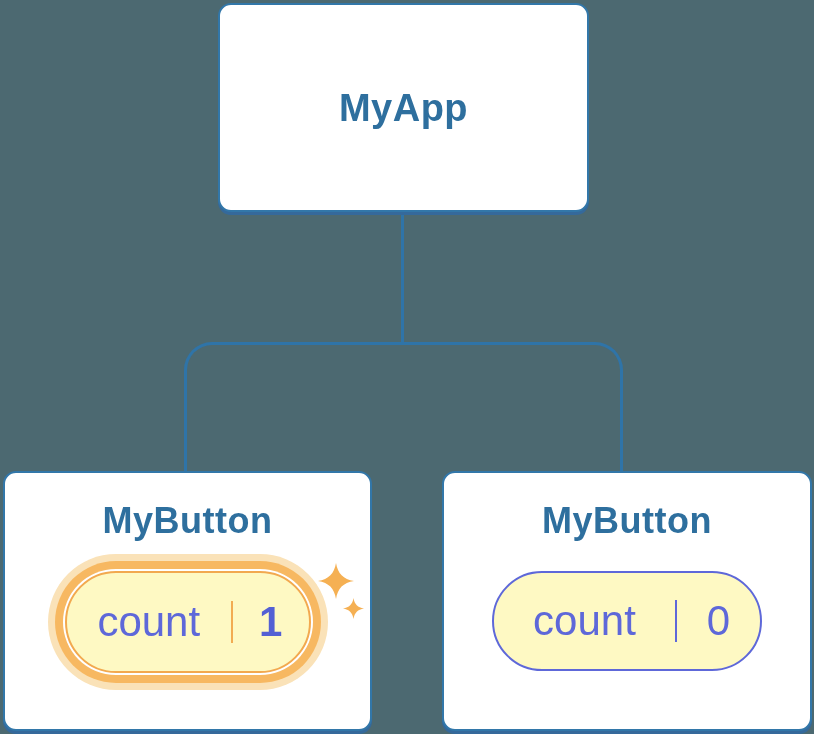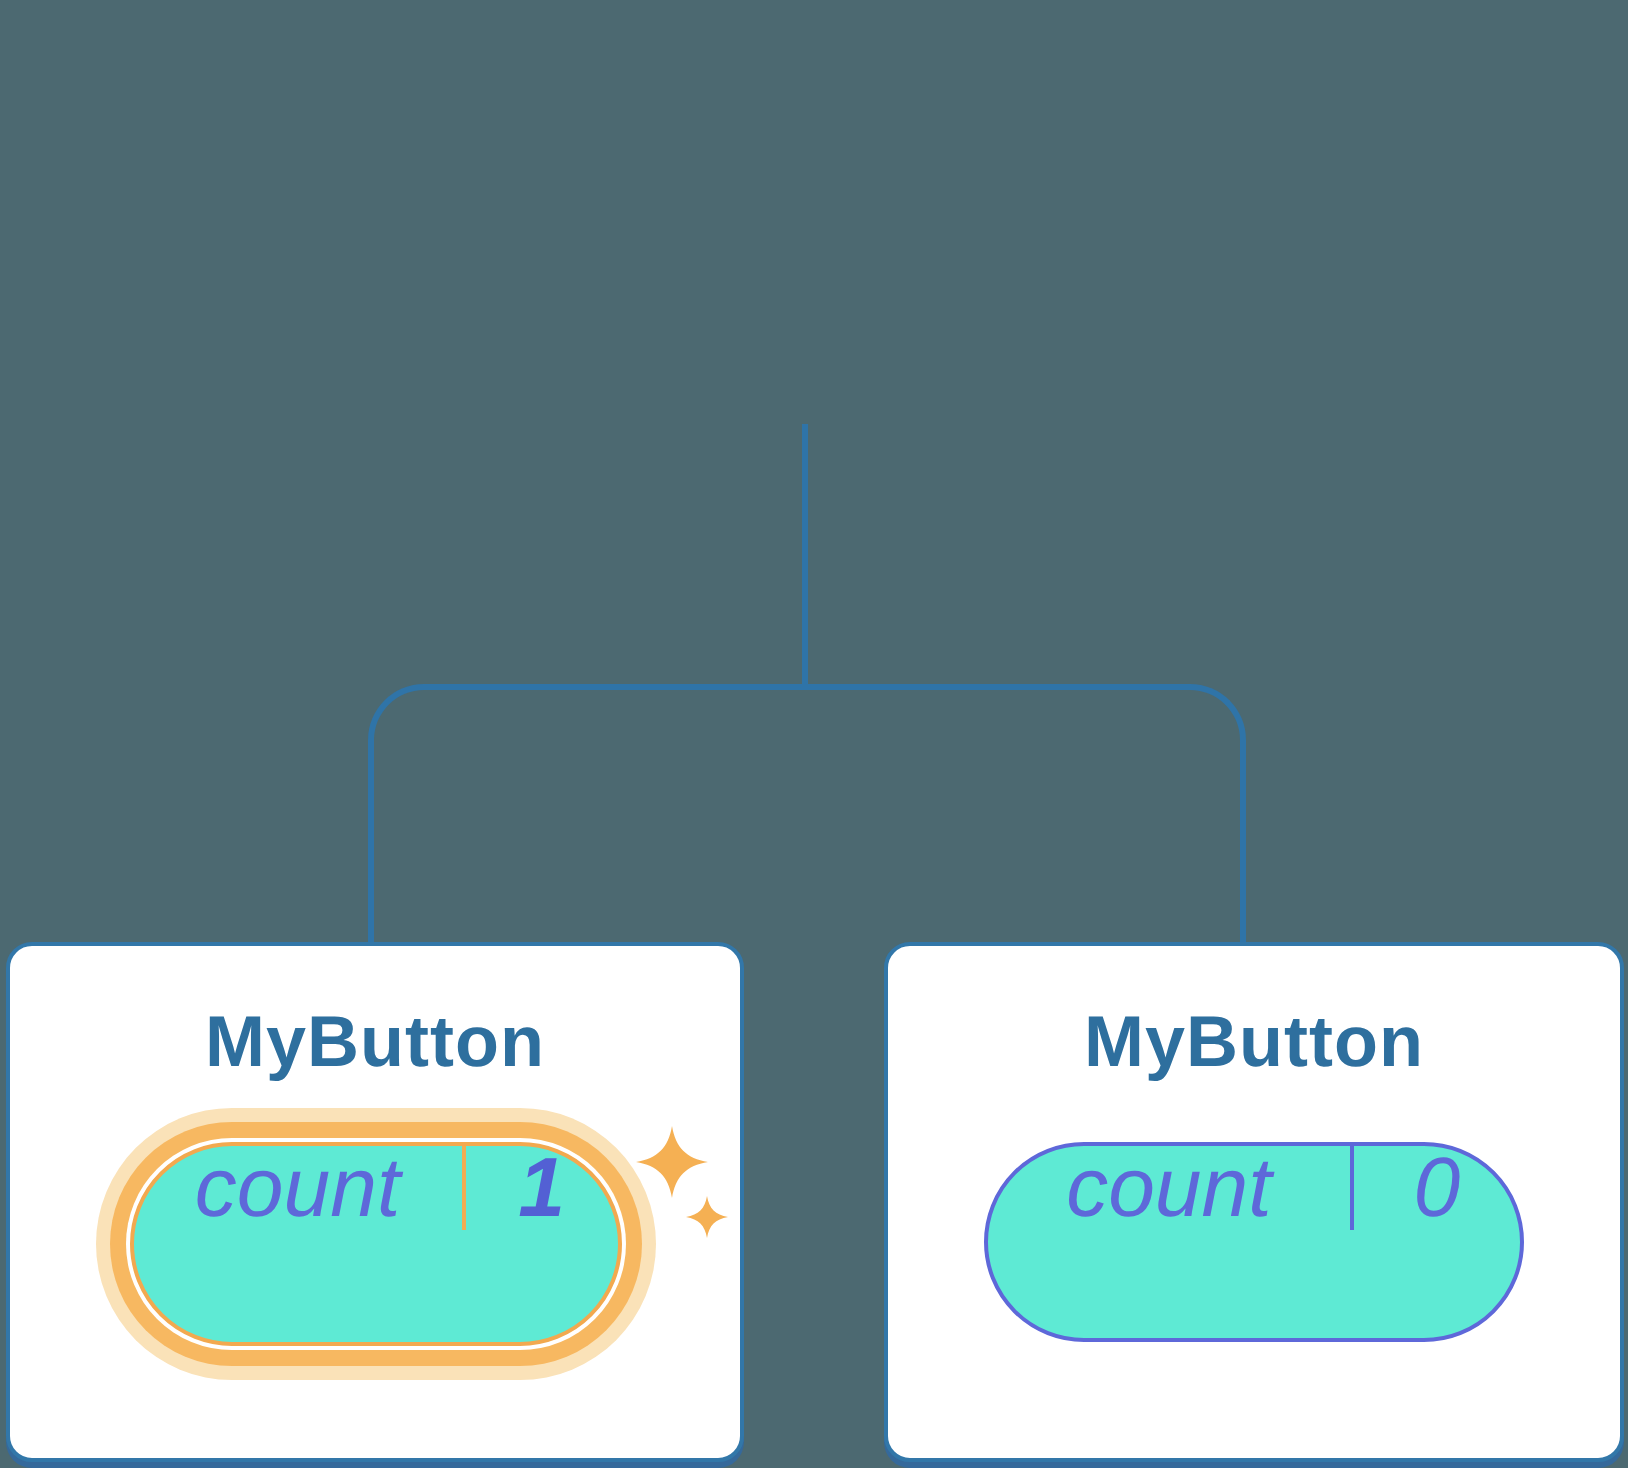--- a/index.html
+++ b/index.html
@@ -67,25 +67,24 @@
   .card-child-right .card-title { margin-top: 30px; }
 
   
   .pill-row {
     margin-top: 32px;
     display: flex;
     justify-content: center;
   }
   .pill {
     display: flex;
-    align-items: flex-start;
-    background: #5eead4;
+    align-items: center;
+    background: #fef9c3;
     box-sizing: border-box;
     border-radius: 52px;
-    font-style: italic;
   }
   .pill-plain {
     width: 270px; height: 100px;
     border: 2px solid #5E68D9;
   }
   .pill-highlight {
     width: 246px; height: 102px;
     border: 2px solid #F2A94F;
     box-shadow:
       0 0 0 2px  #FFFFFF,
@@ -121,20 +120,23 @@
   .sparkle svg { display: block; width: 100%; height: 100%; }
 </style>
 </head>
 <body>
 
 <div class="stage">
 
   <div class="stem stem-root"></div>
   <div class="branch"></div>
 
+  <div class="card card-root">
+    <div class="card-title">MyApp</div>
+  </div>
 
   <div class="card card-child-left">
     <div class="card-title">MyButton</div>
     <div class="pill-row">
       <div class="pill pill-highlight">
         <div class="pill-key">count</div>
         <div class="pill-value">1</div>
       </div>
     </div>
     <span class="sparkle sparkle-large">

